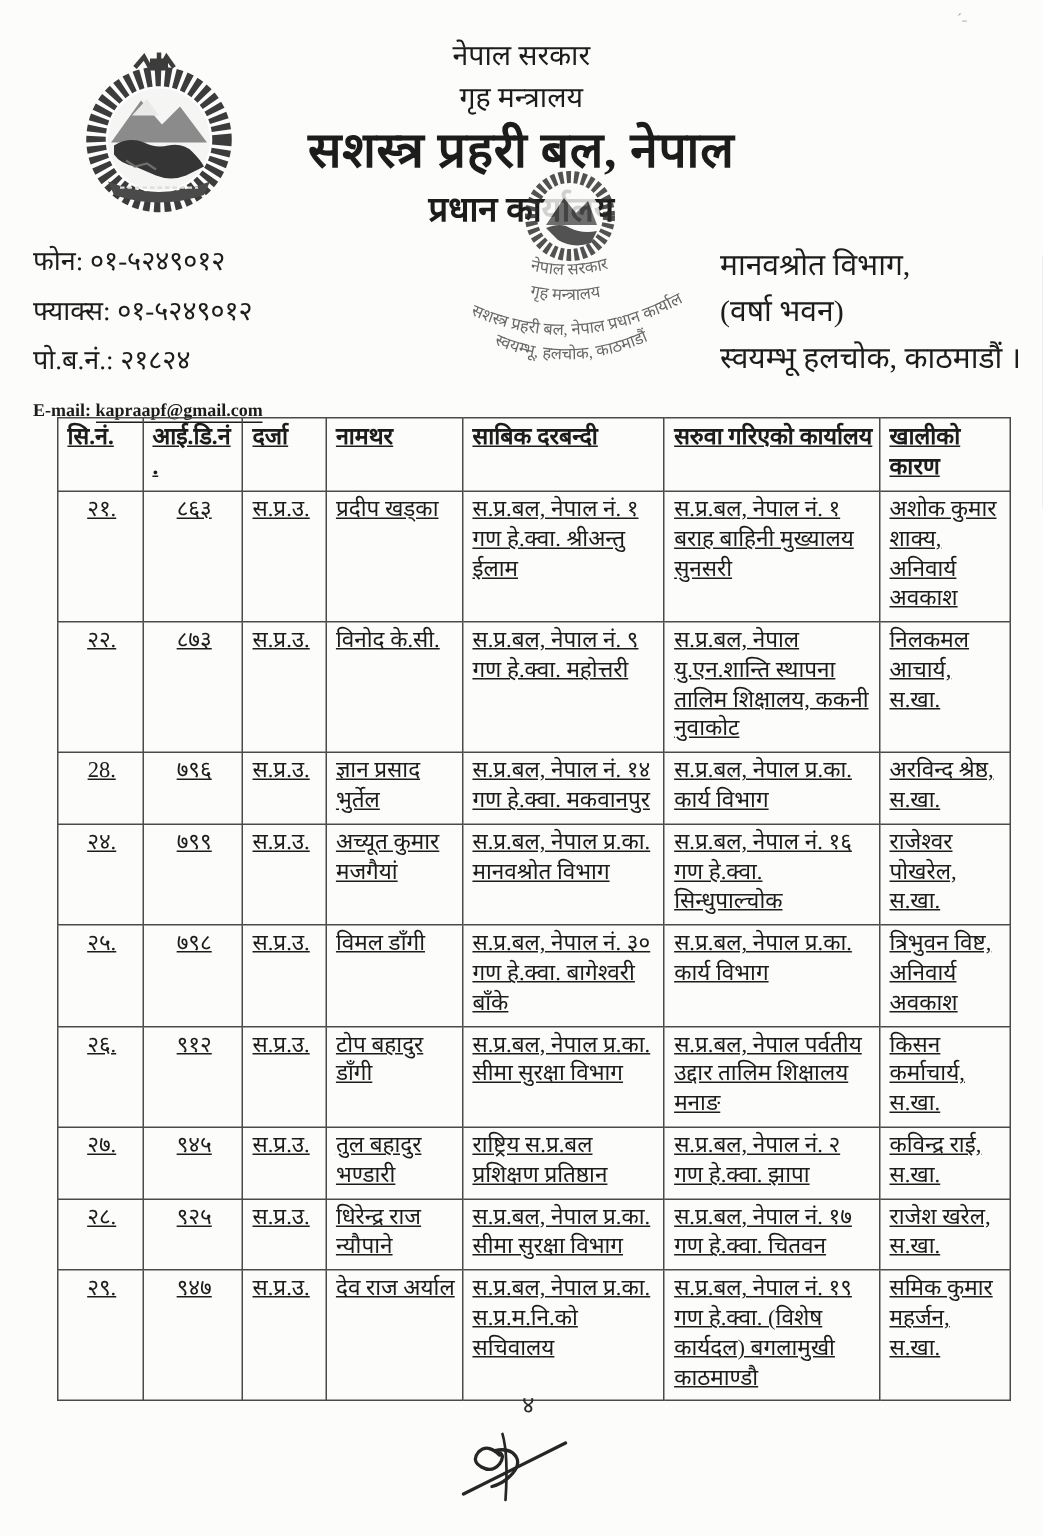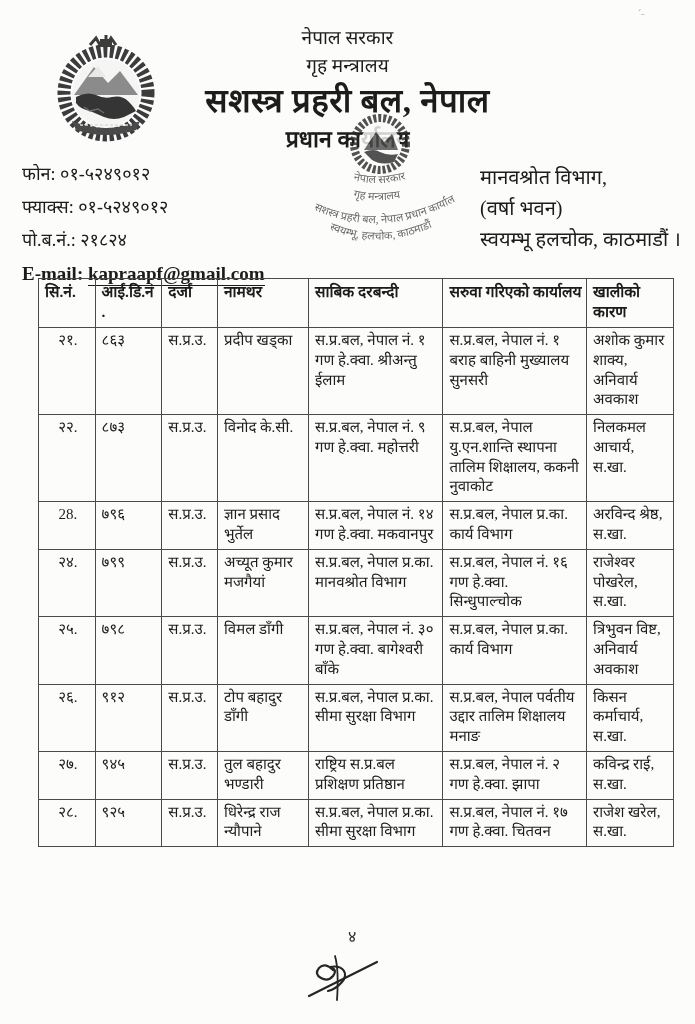--- a/index.html
+++ b/index.html
@@ -20,50 +20,50 @@
   .head-line1{font-size:19px;margin:0 0 9px 0;}
   .head-line2{font-size:19px;margin:0 0 10px 0;}
   .head-line3{font-size:33px;font-weight:bold;margin:0 0 10px 0;letter-spacing:.5px;}
   .head-line4{font-size:23px;font-weight:bold;margin:0;}
   .emblem{position:absolute;left:50px;top:33px;}
   .stamp{position:absolute;left:292px;top:108px;opacity:.88;}
   .contact{
     position:absolute;left:22px;top:158px;
     font-size:18px;line-height:33px;white-space:nowrap;
   }
-  .contact .email-row{font-family:"Liberation Serif",serif;font-weight:bold;font-size:19px;}
+  .contact .email-row{font-family:"Liberation Serif",serif;font-weight:bold;font-size:12px;}
   .email-underline{border-bottom:1.5px solid #1c1c1c;padding-bottom:1px;}
   .dept-block{
     position:absolute;left:480px;top:162px;
     font-size:20px;line-height:31px;white-space:nowrap;
   }
   .speck{position:absolute;color:#9a9a9a;font-size:10px;}
   
   table.roster{
     position:absolute;left:38px;top:278px;
     width:636px;border-collapse:collapse;table-layout:fixed;
-    font-size:15px;line-height:1.32;
+    font-size:15px;line-height:1.32;text-decoration:underline;
   }
   table.roster th,table.roster td{
     border:1.6px solid #4a4a4a;
     vertical-align:top;
     padding:3px 4px 4px 6px;
     word-wrap:break-word;
   }
   table.roster th{font-weight:bold;text-align:left;font-size:15.5px;}
   .c0{width:56px;text-align:center;}
   .c1{width:66px;text-align:center;}
   .c2{width:55px;}
   .c3{width:90px;}
   .c4{width:133px;}
   .c5{width:142px;}
   .c6{width:86px;}
   th.c0,th.c1{text-align:center;}
   td.col0{text-align:center;margin-left:26px;}
-  td.col1{}
+  td.col1{text-align:center;}
   
   .page-number{
     position:absolute;left:348px;top:925px;
     font-size:16px;color:#2a2a2a;
   }
   .signature{position:absolute;left:305px;top:948px;}
 </style>
 </head>
 <body>
 
@@ -230,20 +230,29 @@
         </tr>
         <tr>
           <td class="col0">२८.</td>
           <td class="col1">९२५</td>
           <td class="col2">स.प्र.उ.</td>
           <td class="col3">धिरेन्द्र राज न्यौपाने</td>
           <td class="col4">स.प्र.बल, नेपाल प्र.का. सीमा सुरक्षा विभाग</td>
           <td class="col5">स.प्र.बल, नेपाल नं. १७ गण हे.क्वा. चितवन</td>
           <td class="col6">राजेश खरेल, स.खा.</td>
         </tr>
+        <tr>
+          <td class="col0">२९.</td>
+          <td class="col1">९४७</td>
+          <td class="col2">स.प्र.उ.</td>
+          <td class="col3">देव राज अर्याल</td>
+          <td class="col4">स.प्र.बल, नेपाल प्र.का. स.प्र.म.नि.को सचिवालय</td>
+          <td class="col5">स.प्र.बल, नेपाल नं. १९ गण हे.क्वा. (विशेष कार्यदल) बगलामुखी काठमाण्डौ</td>
+          <td class="col6">समिक कुमार महर्जन, स.खा.</td>
+        </tr>
       </tbody>
   </table>
 
   <div class="page-number">४</div>
 
   <svg class="signature" width="110" height="64" viewBox="0 0 110 64" aria-hidden="true">
     <path d="M28 22 q-8 -8 -14 -2 q-5 6 2 10 q7 4 12 -2 q5 -7 -3 -9 q10 -2 14 4 q3 5 -2 11 q-6 7 -14 9" fill="none" stroke="#262626" stroke-width="2.2" stroke-linecap="round"></path>
     <path d="M4 48 L72 14" fill="none" stroke="#262626" stroke-width="2.2" stroke-linecap="round"></path>
     <path d="M30 8 q4 14 2 44" fill="none" stroke="#262626" stroke-width="1.8" stroke-linecap="round"></path>
   </svg>

